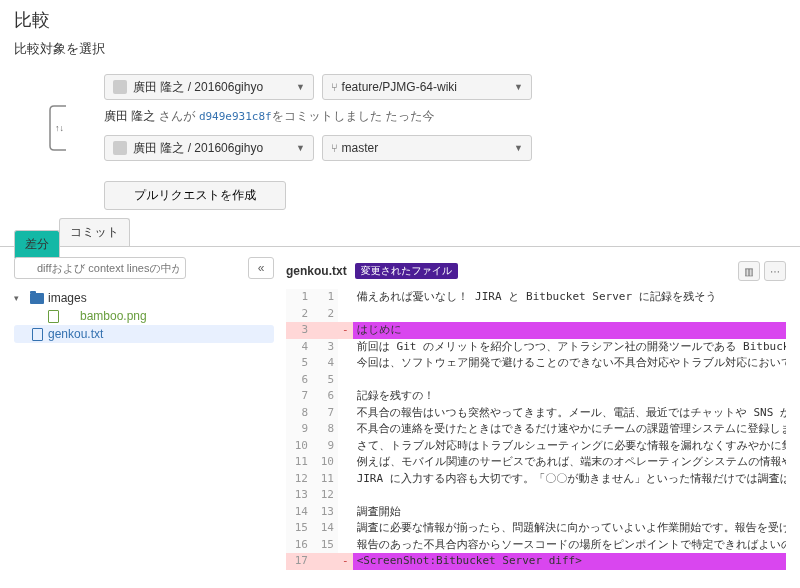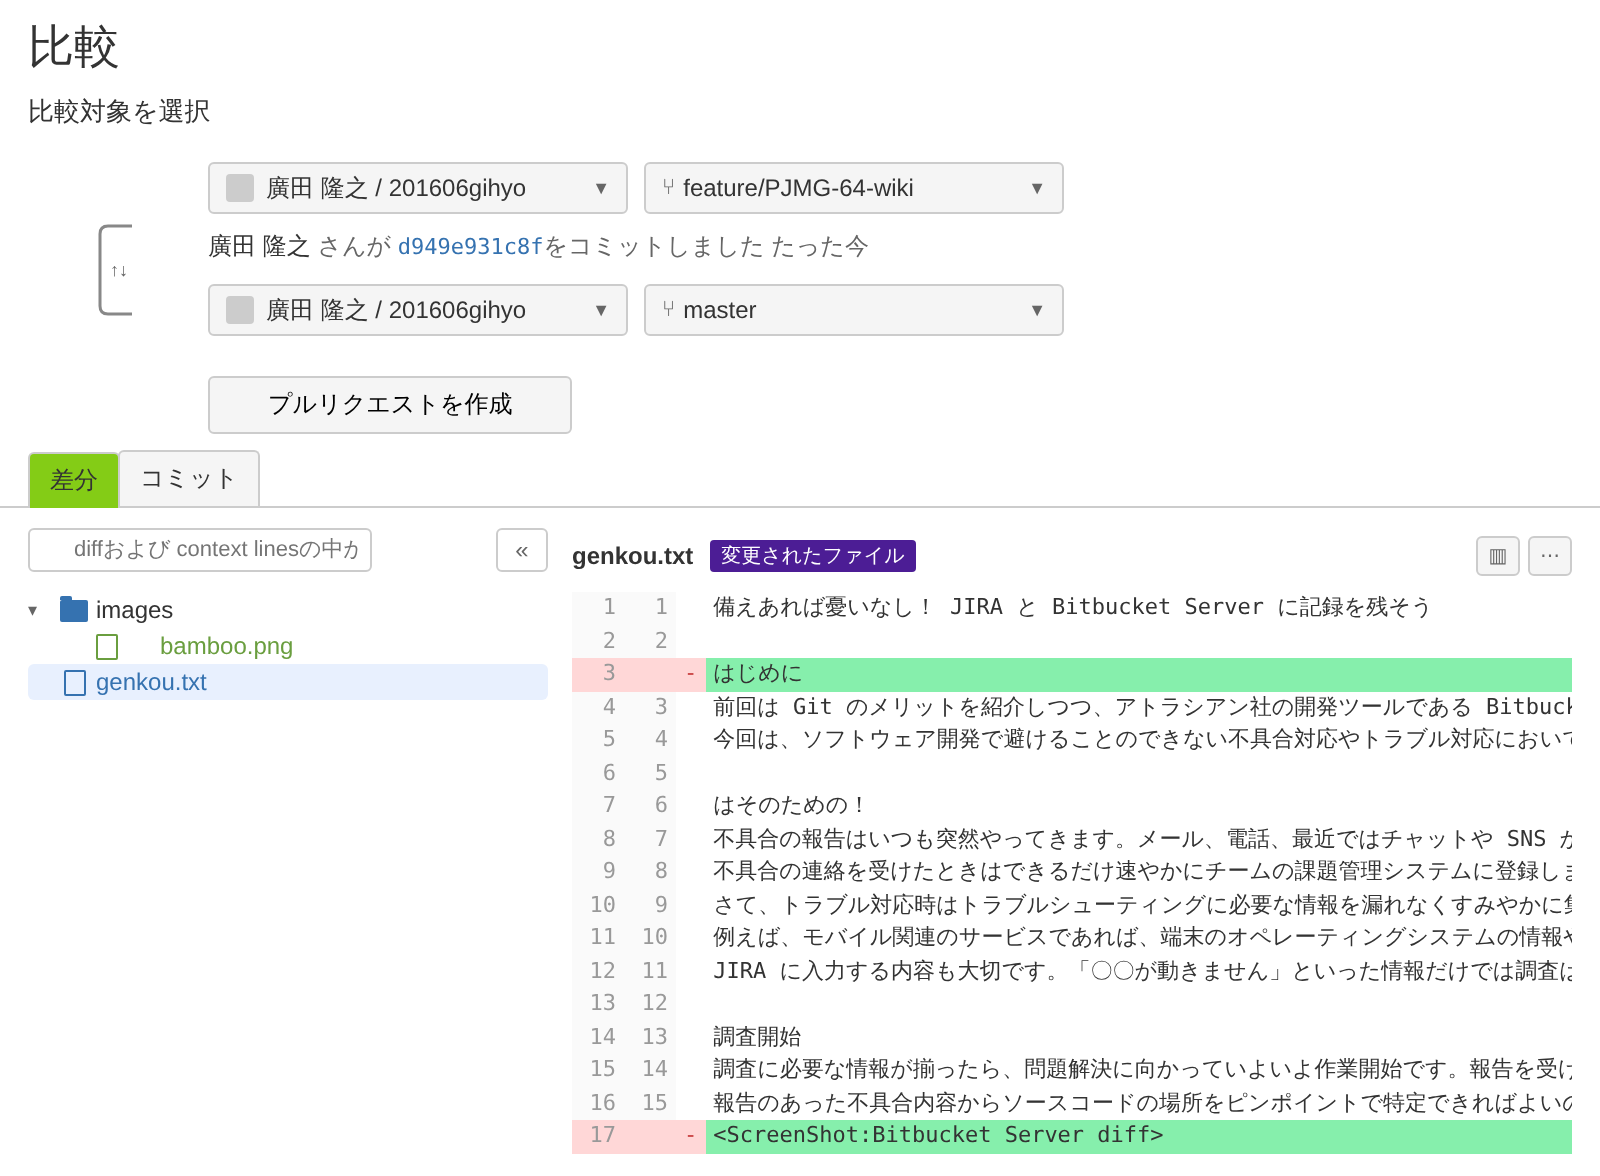--- a/index.html
+++ b/index.html
@@ -1,35 +1,35 @@
 <!DOCTYPE html>
 <html><head>
 <meta charset="utf-8">
 <style>
 * { box-sizing: border-box; margin: 0; padding: 0; }
 body { font-family: -apple-system, "Segoe UI", Meiryo, sans-serif; font-size: 12px; color: #333; background: #fff; width: 800px; }
-.page-title { font-size: 23px; font-weight: normal; padding: 8px 14px 4px; }
+.page-title { font-size: 18px; font-weight: normal; padding: 8px 14px 4px; }
 .page-subtitle { font-size: 13px; font-weight: normal; padding: 4px 14px 12px; color: #333; }
 .branch-select-area { padding: 4px 14px 10px; }
 .branch-row { display: flex; align-items: flex-start; }
 .swap-col { width: 90px; display: flex; justify-content: center; padding-top: 30px; }
 .swap-btn svg { width: 26px; height: 48px; display: block; }
 .selects-col { flex: 1; }
 .select-row { display: flex; gap: 8px; margin-bottom: 4px; }
 .dropdown { display: flex; align-items: center; border: 1px solid #ccc; border-radius: 3px; background: #f5f5f5; height: 26px; padding: 0 8px; font-size: 12px; cursor: pointer; }
 .dropdown .avatar { width: 14px; height: 14px; background: #ccc; border-radius: 2px; margin-right: 6px; display: inline-block; }
 .dropdown .branch-icon { margin-right: 4px; color: #666; font-size: 11px; }
 .dropdown .caret { margin-left: auto; color: #666; font-size: 9px; }
 .commit-info { font-size: 12px; color: #666; padding: 4px 0 10px 0; }
 .commit-info .author { color: #333; }
 .commit-info .hash { color: #3572b0; font-family: monospace; font-size: 11px; }
 .pull-btn { display: inline-block; margin: 6px 0 8px 104px; border: 1px solid #ccc; border-radius: 3px; background: #f5f5f5; padding: 5px 29px; font-size: 12px; cursor: pointer; }
 .tabs { display: flex; border-bottom: 1px solid #ccc; padding: 0 14px; }
 .tab { border: 1px solid #ccc; border-bottom: none; padding: 5px 10px; font-size: 12px; background: #f5f5f5; cursor: pointer; margin-right: -1px; border-radius: 3px 3px 0 0; }
-.tab.active { background: #84cc16; position: relative; top: 1px; }
+.tab.active { background: #14b8a6; position: relative; top: 12px; }
 .diff-area { display: flex; padding: 10px 14px 0; }
 .tree-panel { width: 260px; flex-shrink: 0; }
 .filter-row { display: flex; gap: 4px; margin-bottom: 10px; }
 .filter-input { flex: 1; border: 1px solid #ccc; border-radius: 3px; padding: 4px 6px 4px 22px; font-size: 11px; background: #fff; position: relative; }
 .filter-wrap { position: relative; flex: 1; }
 .filter-wrap .search-ic { position: absolute; left: 6px; top: 5px; color: #999; font-size: 11px; }
 .collapse-btn { border: 1px solid #ccc; border-radius: 3px; width: 26px; display: flex; align-items: center; justify-content: center; background: #fff; cursor: pointer; color: #666; }
 .tree { font-size: 12px; }
 .tree-item { display: flex; align-items: center; padding: 2px 0; cursor: pointer; }
 .tree-item.folder { color: #333; }
@@ -44,21 +44,21 @@
 .diff-header { display: flex; align-items: center; padding: 4px 0 8px; gap: 8px; }
 .diff-filename { font-weight: bold; font-size: 12px; }
 .diff-badge { background: #4c1d95; color: #fff; font-size: 10px; padding: 1px 6px; border-radius: 2px; }
 .diff-hdr-btns { margin-left: auto; display: flex; gap: 4px; }
 .hdr-btn { width: 22px; height: 20px; border: 1px solid #ccc; border-radius: 3px; background: #f5f5f5; display: flex; align-items: center; justify-content: center; cursor: pointer; color: #666; font-size: 10px; }
 .diff-table { width: 100%; font-size: 11px; font-family: Consolas, monospace; border-collapse: collapse; }
 .diff-table td { padding: 0 4px; line-height: 1.5; white-space: nowrap; vertical-align: top; }
 .ln { text-align: right; color: #999; width: 26px; background: #fafafa; }
 .gut { width: 14px; text-align: center; color: #666; }
 .code { color: #333; overflow: hidden; text-overflow: clip; max-width: 1px; }
-tr.remove td { background: #86efac; }
+tr.remove td { background: #d946ef; }
 tr.remove .ln, tr.remove .gut { background: #ffd7d7; }
 tr.remove .gut { color: #c94040; }
 </style>
 </head>
 <body>
 
 
 
 <h1 class="page-title">比較</h1>
 <h2 class="page-subtitle">比較対象を選択</h2>
@@ -189,21 +189,21 @@
           <tr>
             <td class="ln">6</td>
             <td class="ln">5</td>
             <td class="gut"></td>
             <td class="code"></td>
           </tr>
           <tr>
             <td class="ln">7</td>
             <td class="ln">6</td>
             <td class="gut"></td>
-            <td class="code">はそのための！</td>
+            <td class="code">記録を残すの！</td>
           </tr>
           <tr>
             <td class="ln">8</td>
             <td class="ln">7</td>
             <td class="gut"></td>
             <td class="code">不具合の報告はいつも突然やってきます。メール、電話、最近ではチャットや SNS かもしれません。障害の報告というのは決し</td>
           </tr>
           <tr>
             <td class="ln">9</td>
             <td class="ln">8</td>

